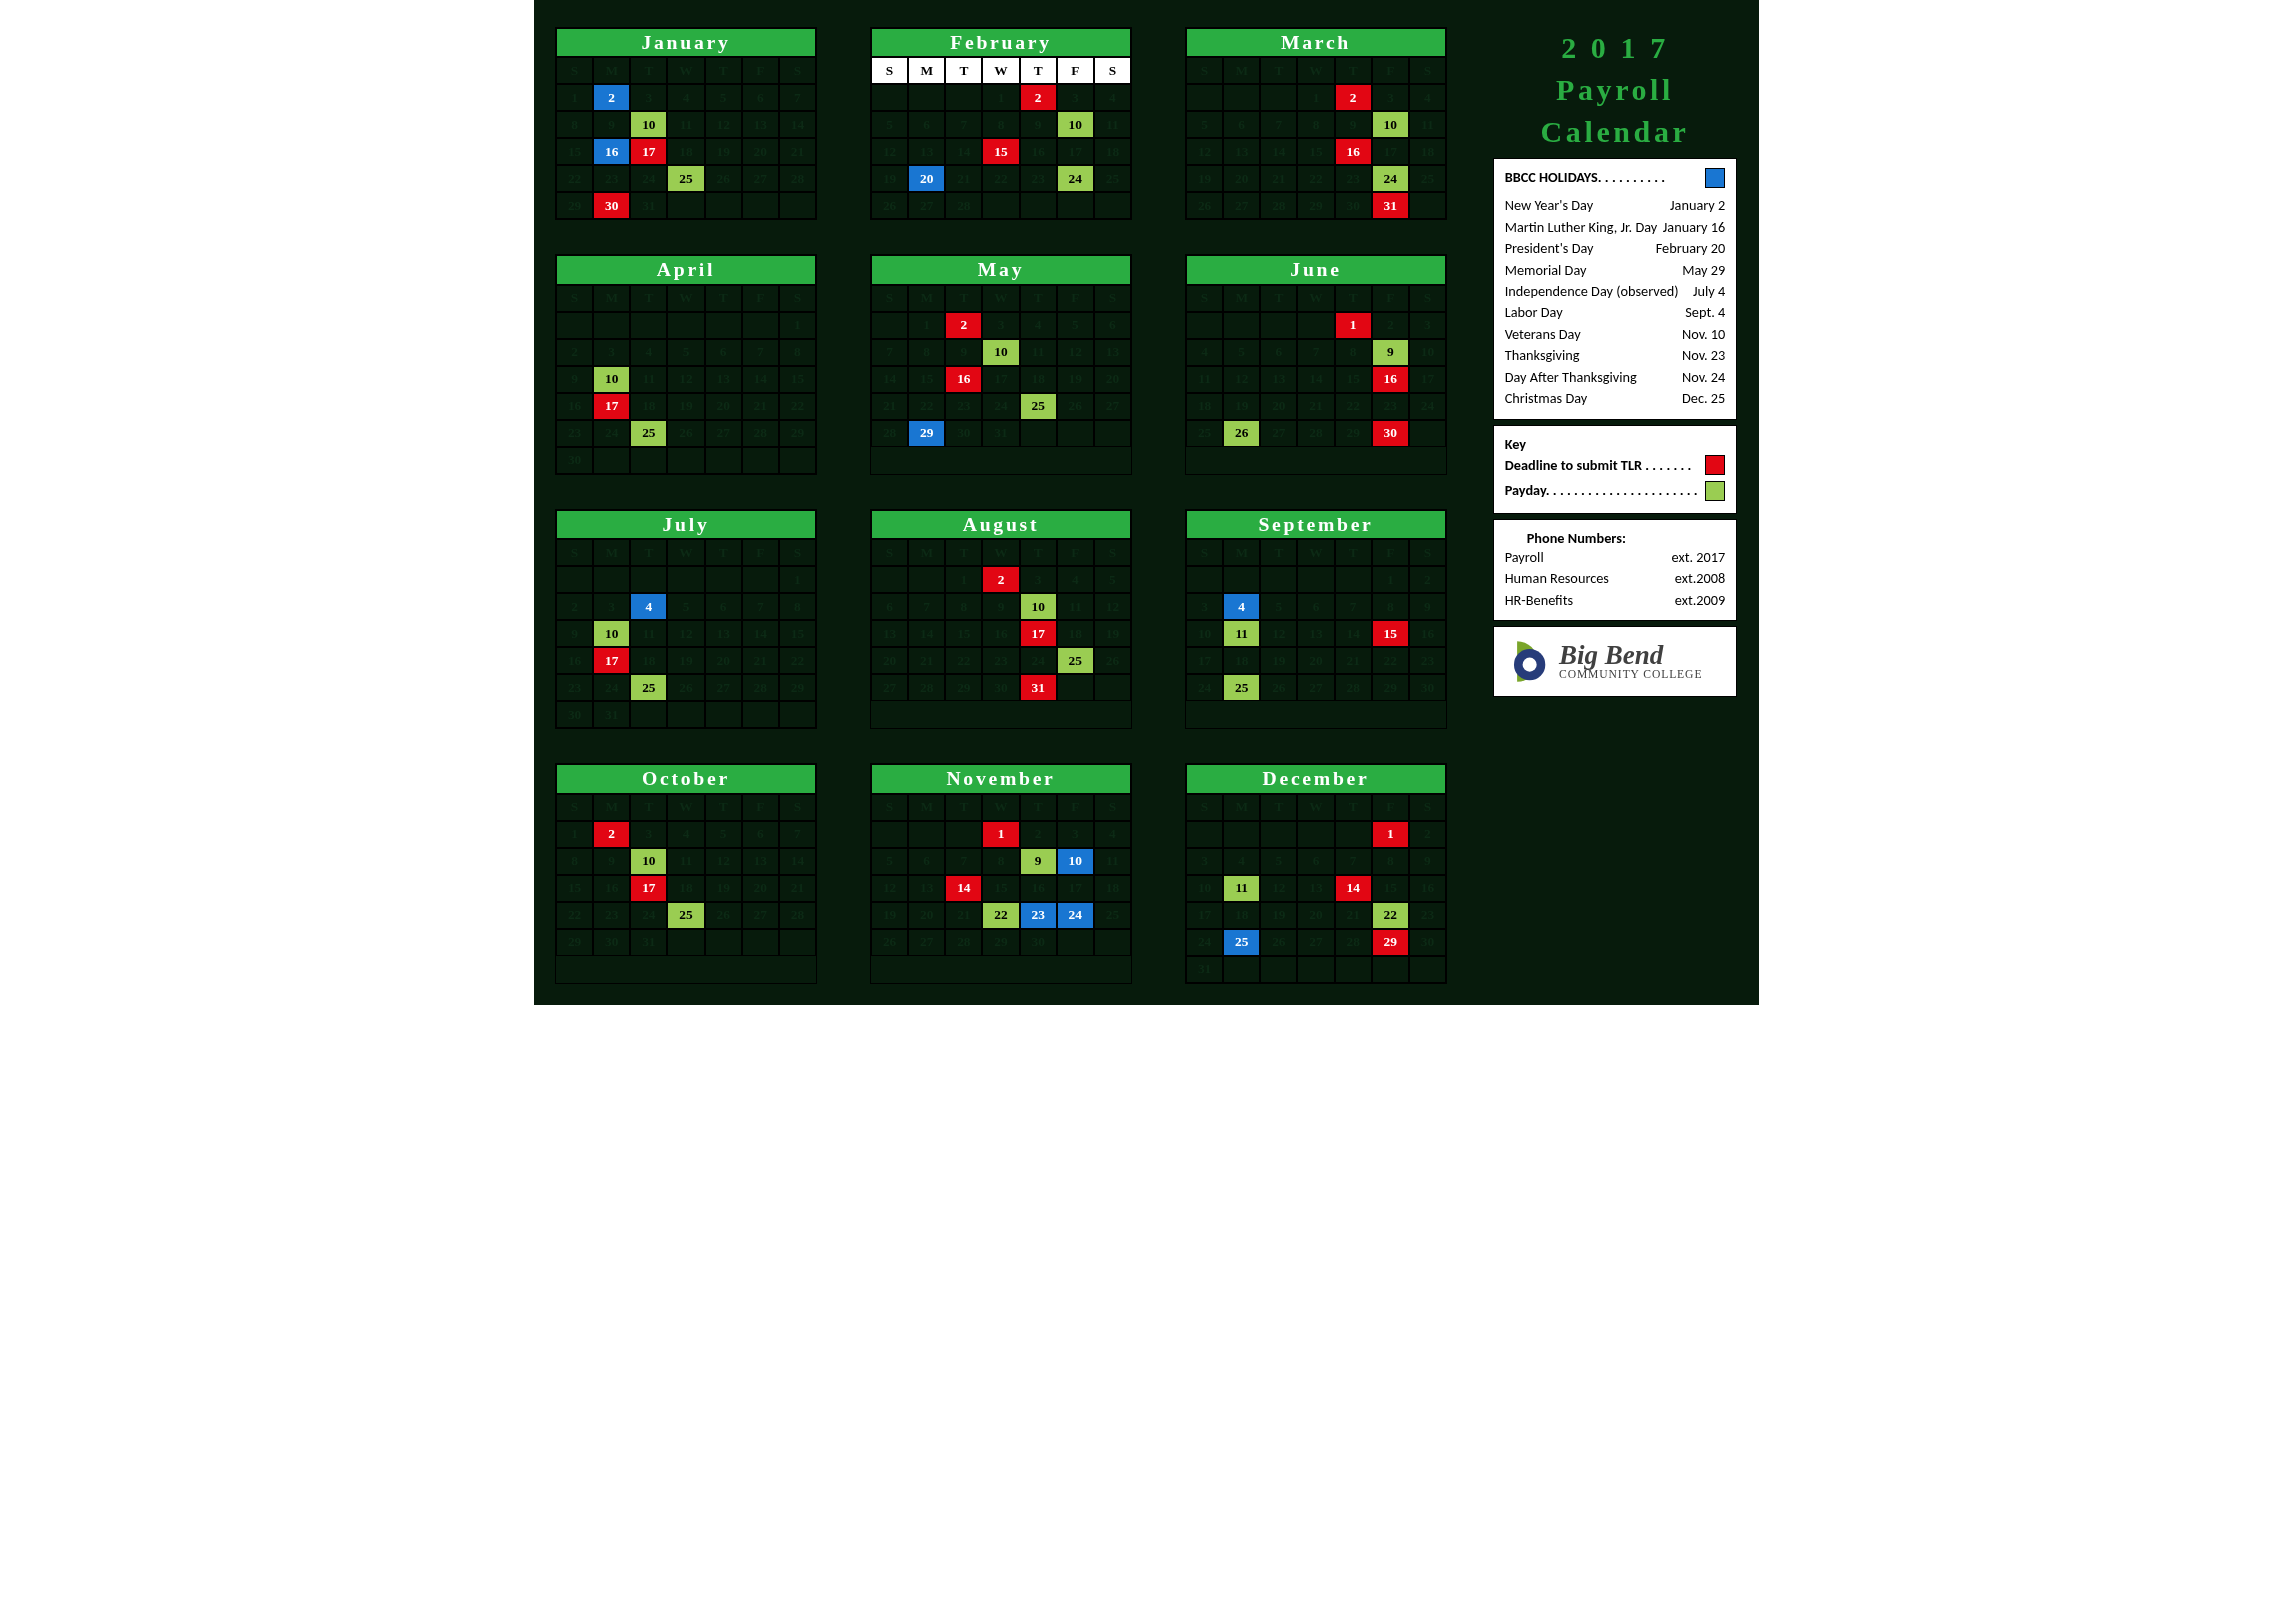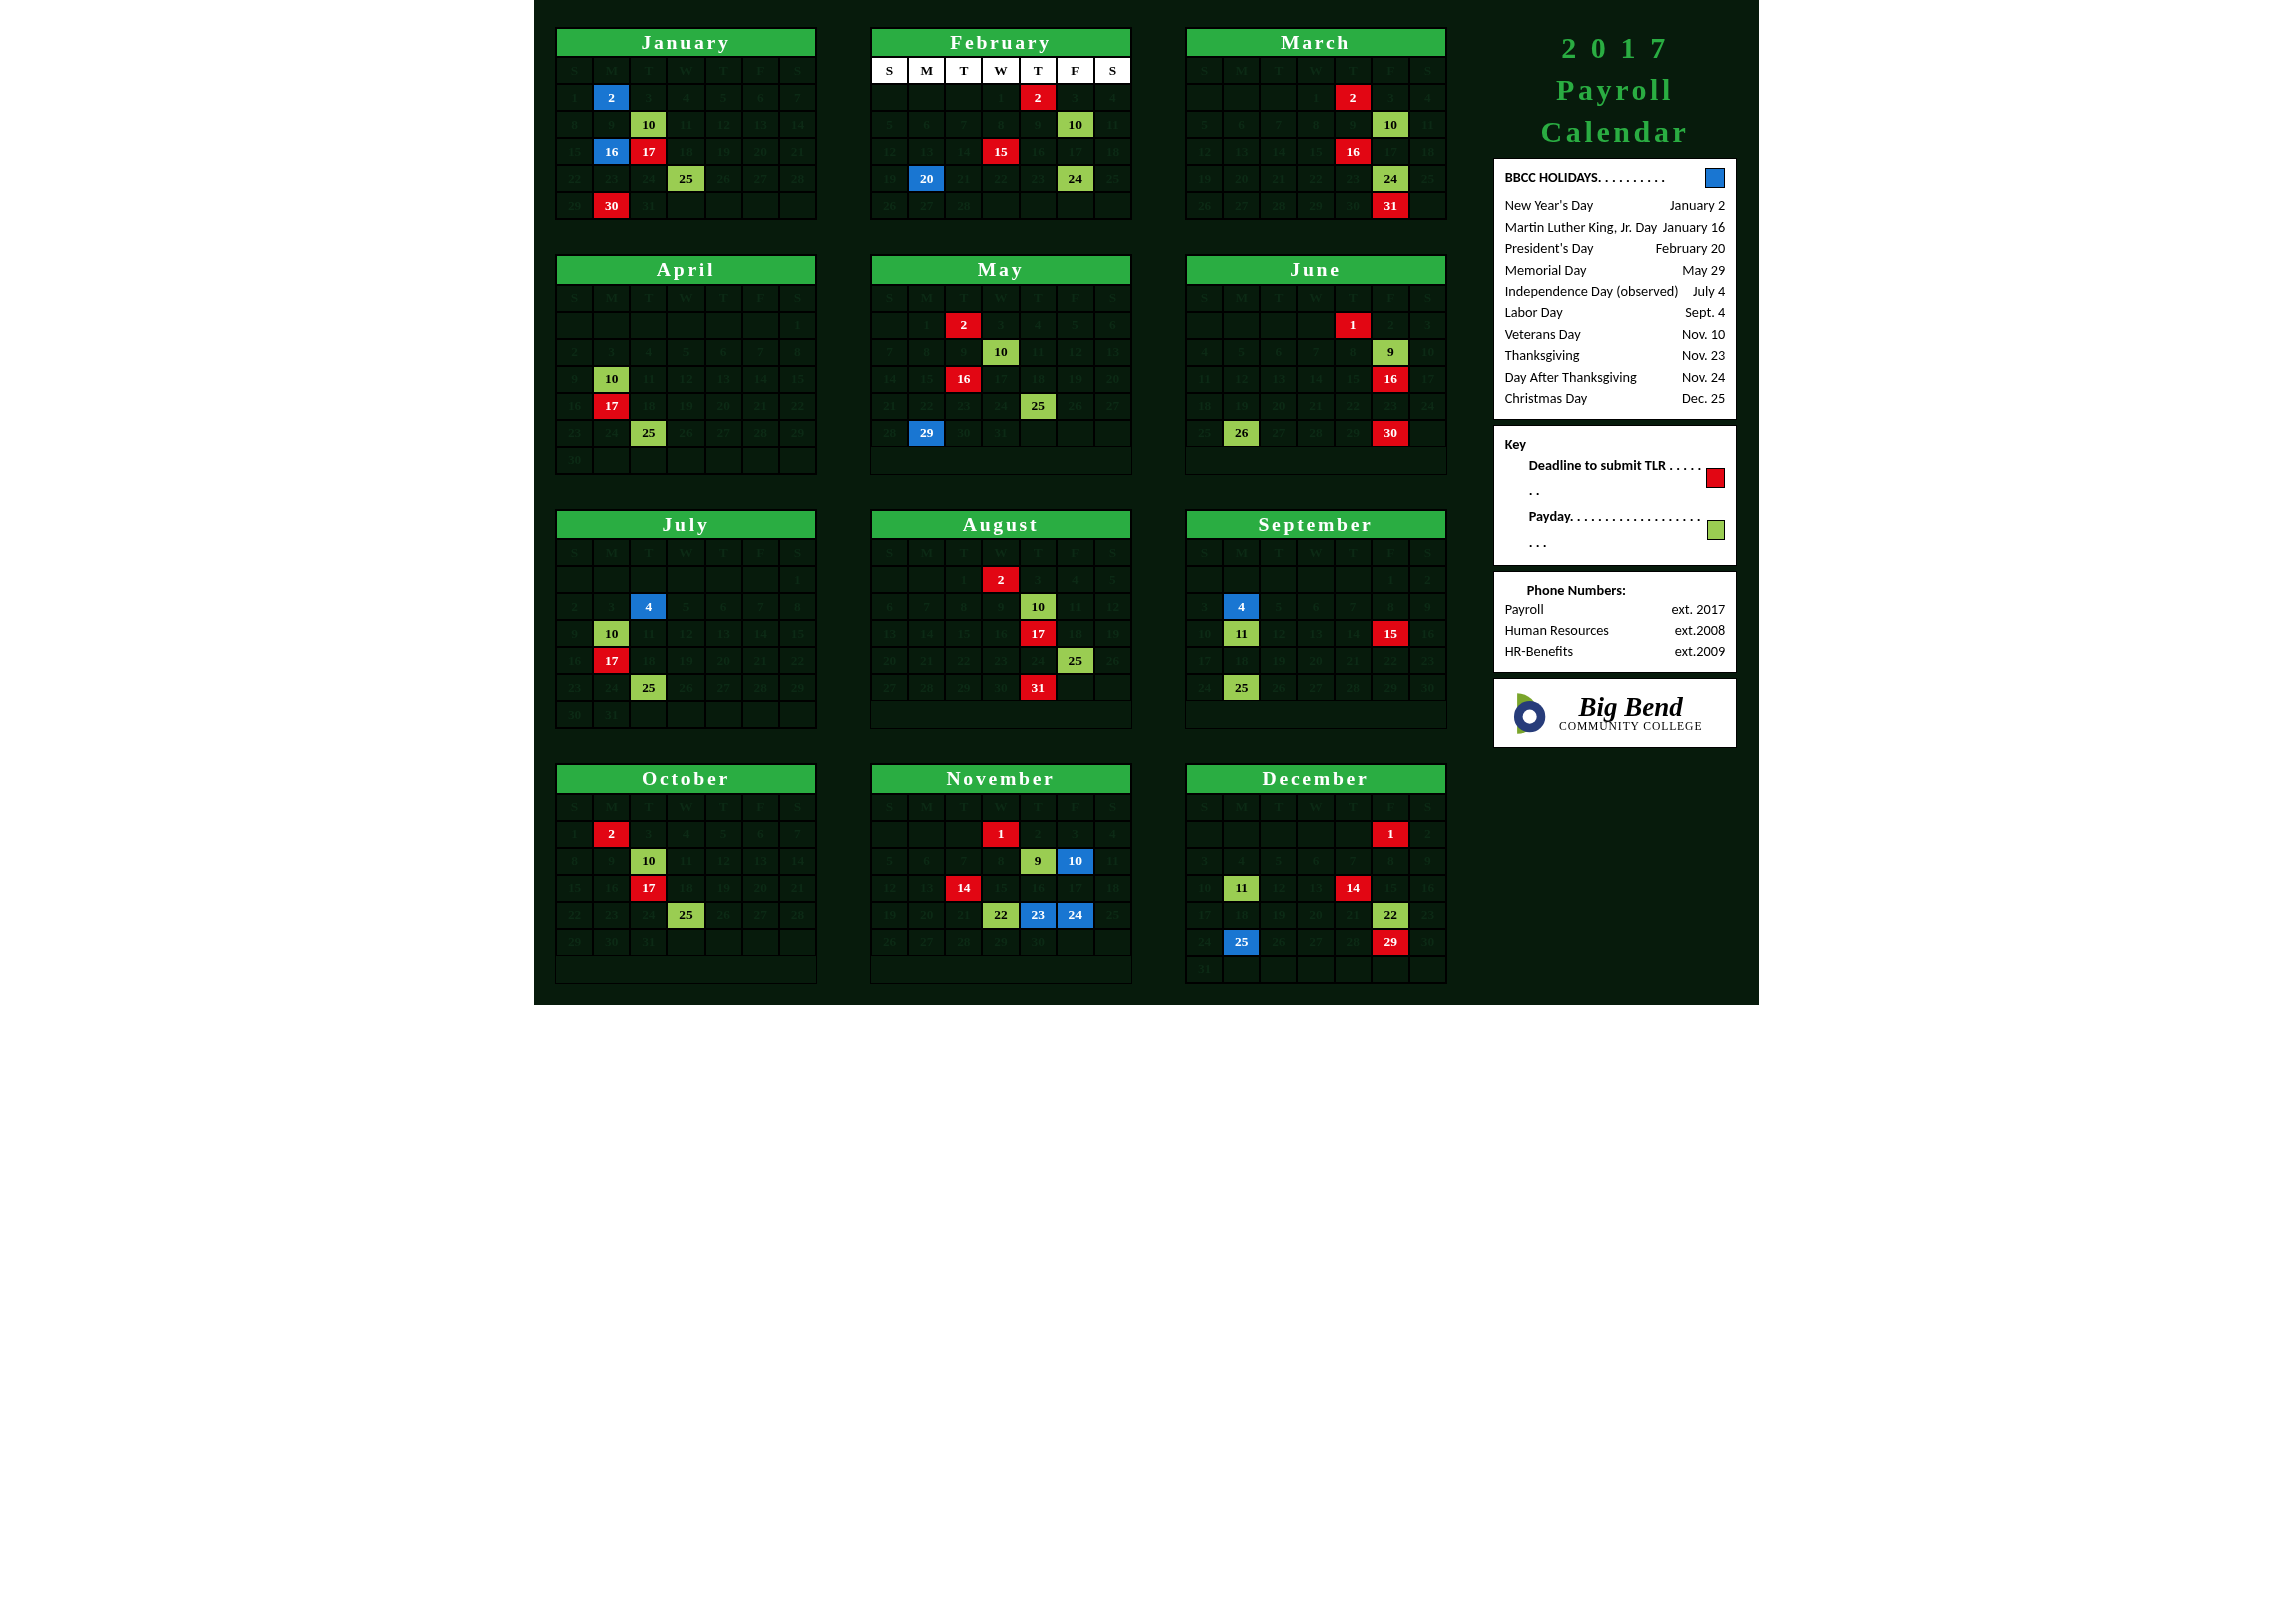--- a/index.html
+++ b/index.html
@@ -105,27 +105,26 @@
     background: #fff;
     border: 0.9px solid #000;
     padding: 10.7px 9px;
     display: flex;
     align-items: center;
     gap: 9px;
   }
   .logo-mark { width: 47px; height: 47px; }
   .logo-text {
     font-family: "Times New Roman", serif;
-    color: #000000;
+    color: #404040;
     line-height: 1;
-    text-align: center;
   }
   .logo-text .t1 { font-size: 27px; font-style: italic; font-weight: bold; }
   .logo-text .t2 { font-size: 11.6px; letter-spacing: 0.9px; }
-  .key-row { display:flex; justify-content: space-between; align-items:center; font-weight:bold; line-height:1.8;margin-left:24px; }
+  .key-row { display:flex; justify-content: space-between; align-items:center; font-weight:bold; line-height:1.8; }
 </style>
 </head>
 <body>
 
 <div class="page">
 
   <div class="cal-area" id="cal-area">
       <div class="month">
         <div class="month-title">January</div>
         <div class="days-header">

